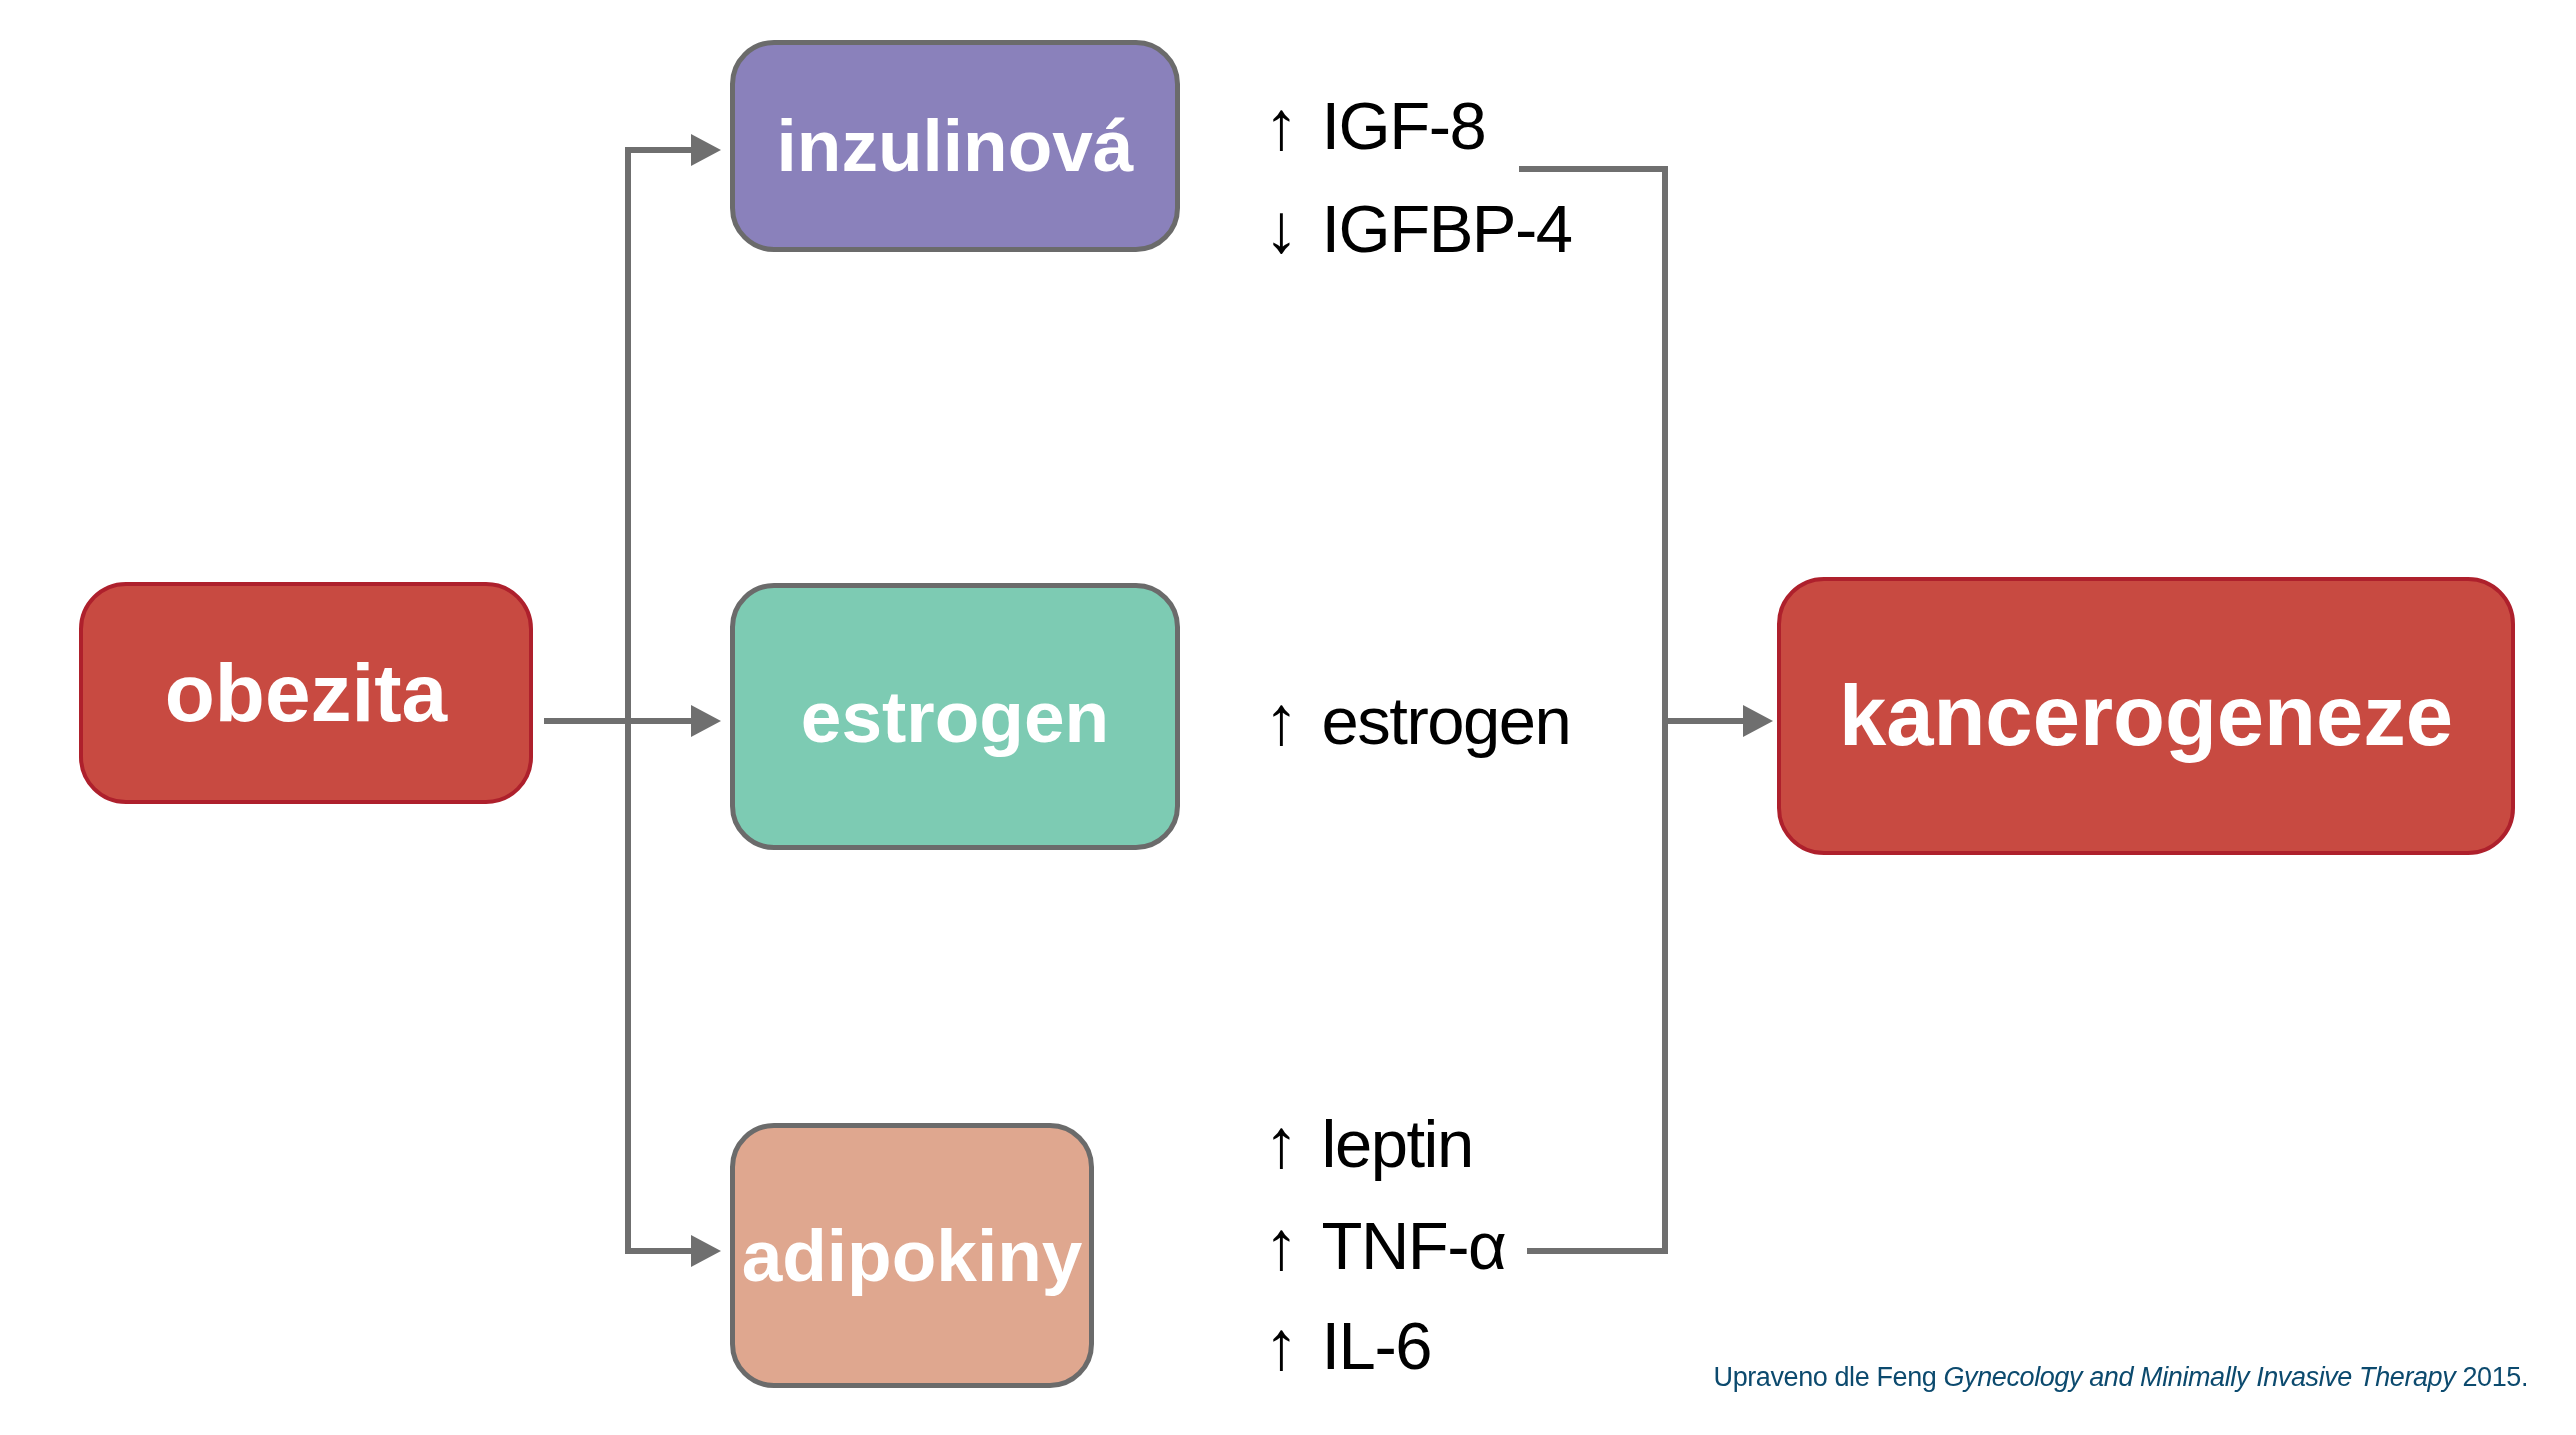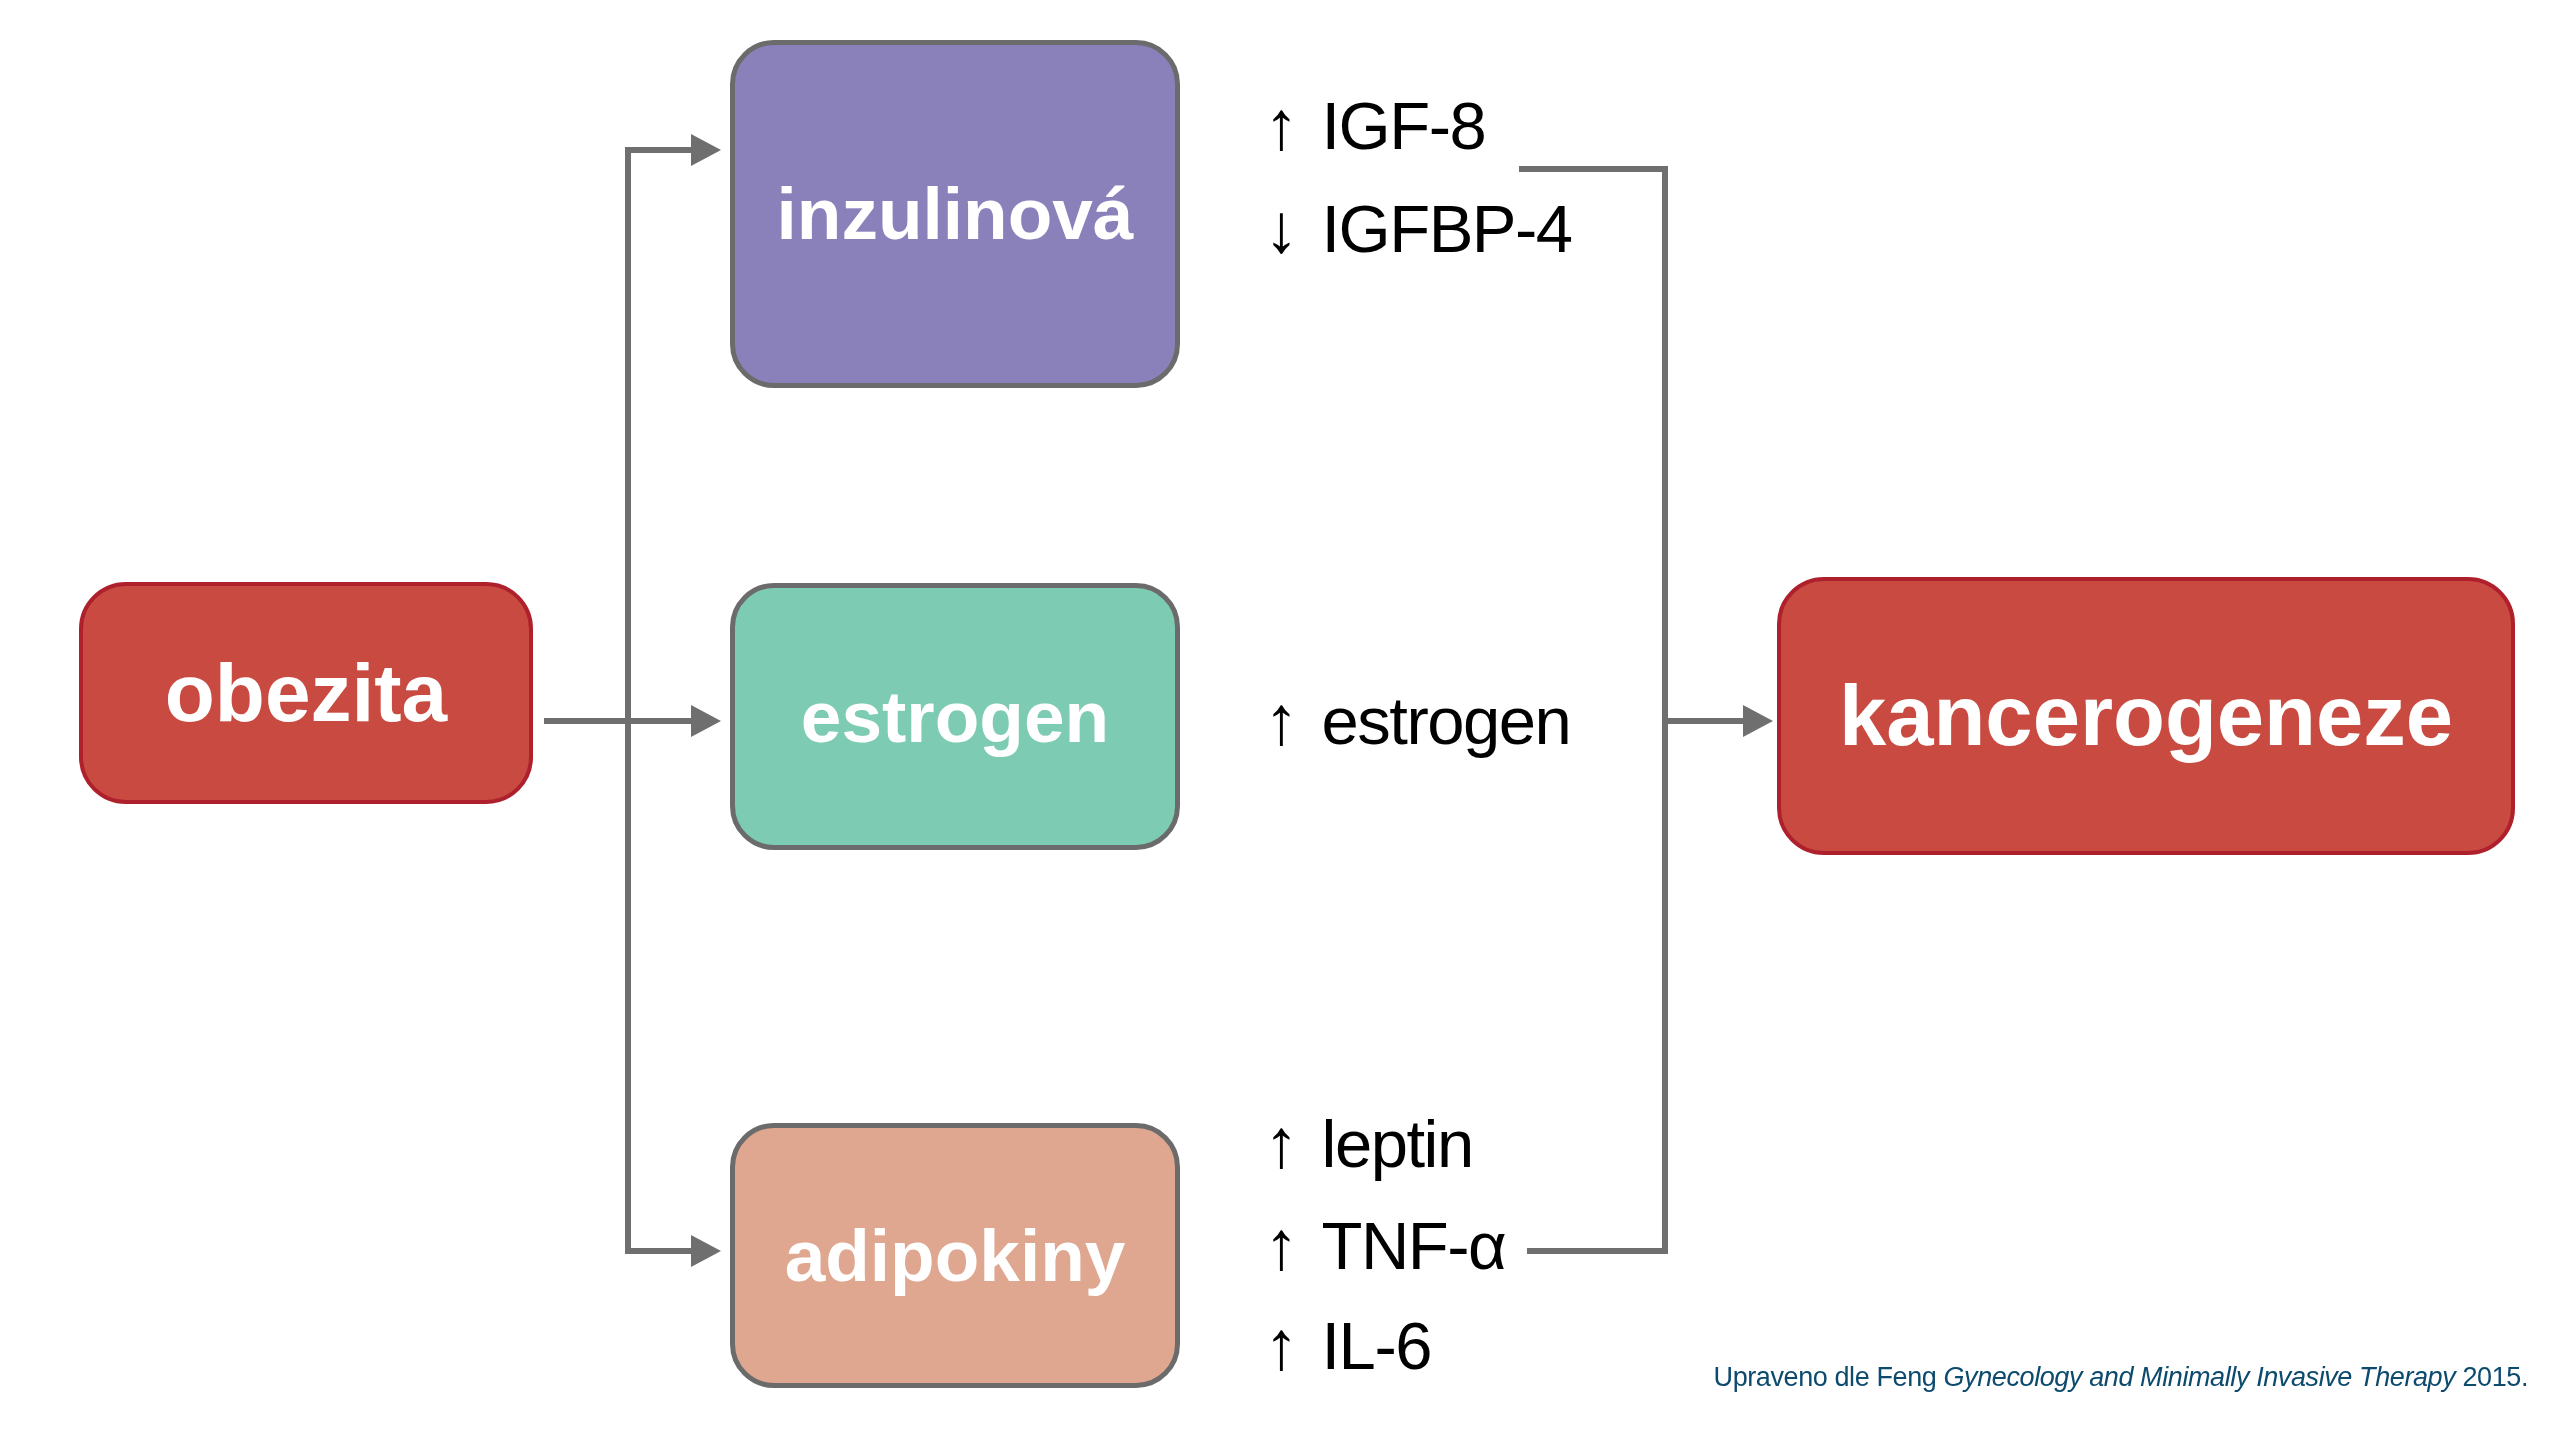--- a/index.html
+++ b/index.html
@@ -9,23 +9,23 @@
     font-family:"Liberation Sans","DejaVu Sans",sans-serif;
   }
   
   .node{
     position:absolute;display:flex;align-items:center;justify-content:center;
     text-align:center;color:#ffffff;font-weight:bold;box-sizing:border-box;
   }
   .node-red{background:#c84a41;border:4.6px solid #ae202c;border-radius:47px;}
   .node-gray{border:5.3px solid #6b6b6b;border-radius:44px;}
   #node-obezita{left:79px;top:582px;width:454px;height:222px;font-size:82px;}
-  #node-insulin{left:730px;top:40px;width:450px;height:348px;background:#8a81bb;font-size:73px;line-height:1.30;}
+  #node-insulin{left:730px;top:40px;width:450px;height:212px;background:#8a81bb;font-size:73px;line-height:1.30;}
   #node-estrogen{left:730px;top:583px;width:450px;height:267px;background:#7dcbb3;font-size:73px;}
-  #node-adipokiny{left:730px;top:1123px;width:450px;height:265px;background:#dfa78f;font-size:73px;}
+  #node-adipokiny{left:730px;top:1123px;width:364px;height:265px;background:#dfa78f;font-size:73px;}
   #node-kancero{left:1777px;top:577px;width:738px;height:278px;font-size:85px;}
   
   .line{position:absolute;background:#6f6f6f;}
   #l-vert{left:625px;top:147px;width:6.1px;height:1107px;}
   #l-top{left:625px;top:147px;width:70px;height:6.1px;}
   #l-mid{left:544px;top:718px;width:151px;height:6.1px;}
   #l-bot{left:625px;top:1248px;width:70px;height:6.1px;}
   #r-vert{left:1662px;top:166px;width:6.1px;height:1088px;}
   #r-top{left:1519px;top:166px;width:149px;height:6.1px;}
   #r-bot{left:1527px;top:1248px;width:141px;height:6.1px;}

